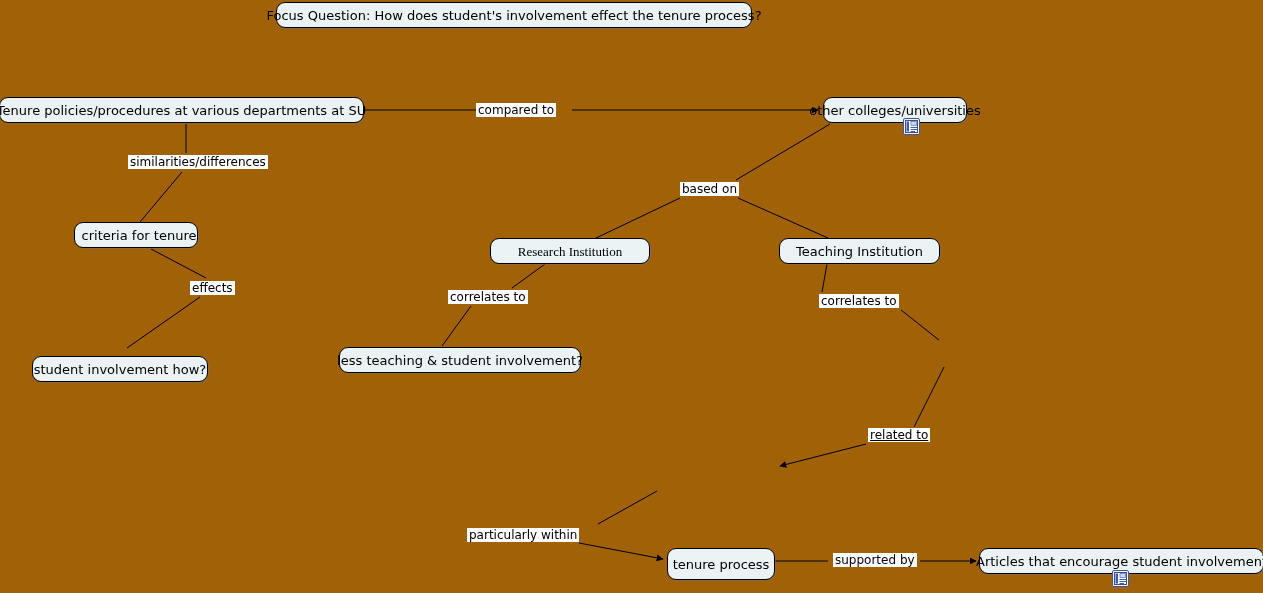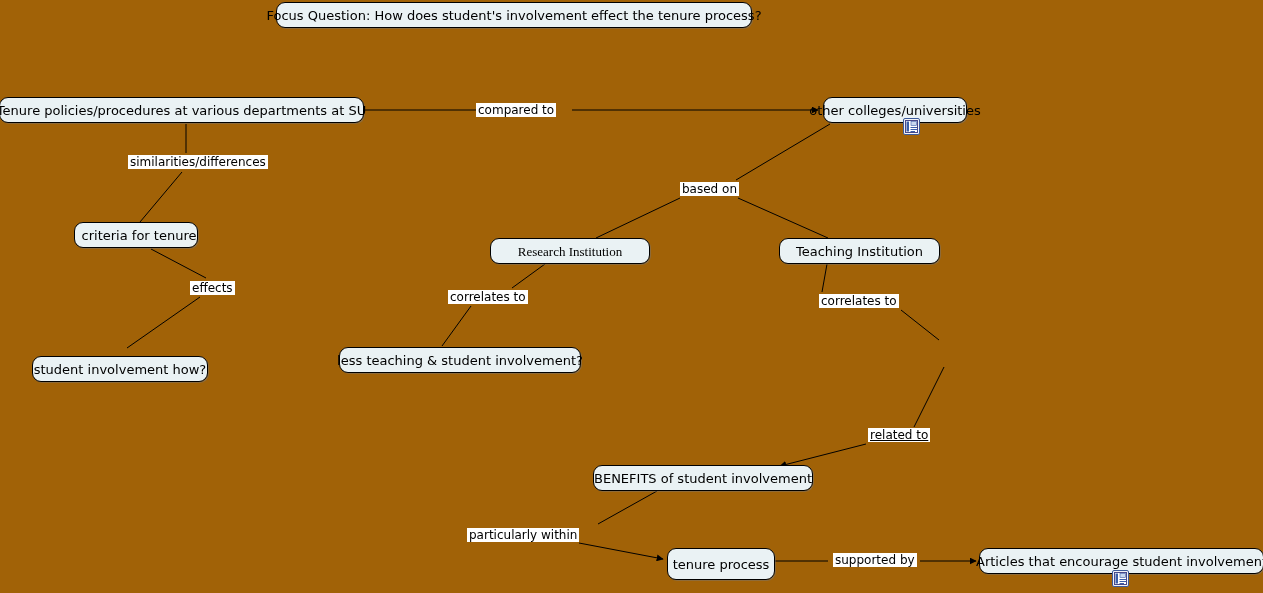--- a/index.html
+++ b/index.html
@@ -155,23 +155,20 @@
 
   <div class="node" style="left:779px; top:238px; width:161px; height:26px;">
     <span class="node-label">Teaching Institution</span>
   </div>
 
   <div class="node" style="left:319px; top:347px; width:242px; height:26px;margin-left:20px;">
     <span class="node-label">less teaching &amp; student involvement?</span>
   </div>
 
 
-  <div class="node" style="left:593px; top:465px; width:220px; height:26px;">
-    <span class="node-label">BENEFITS of student involvement</span>
-  </div>
 
   <div class="node" style="left:667px; top:548px; width:108px; height:32px;">
     <span class="node-label">tenure process</span>
   </div>
 
   <div class="node" style="left:979px; top:548px; width:285px; height:26px;">
     <span class="node-label">Articles that encourage student involvement</span>
   </div>
   <span class="res-icon" style="left:1112px; top:570px;">
     <svg width="13" height="13" viewBox="0 0 13 13" xmlns="http://www.w3.org/2000/svg">

